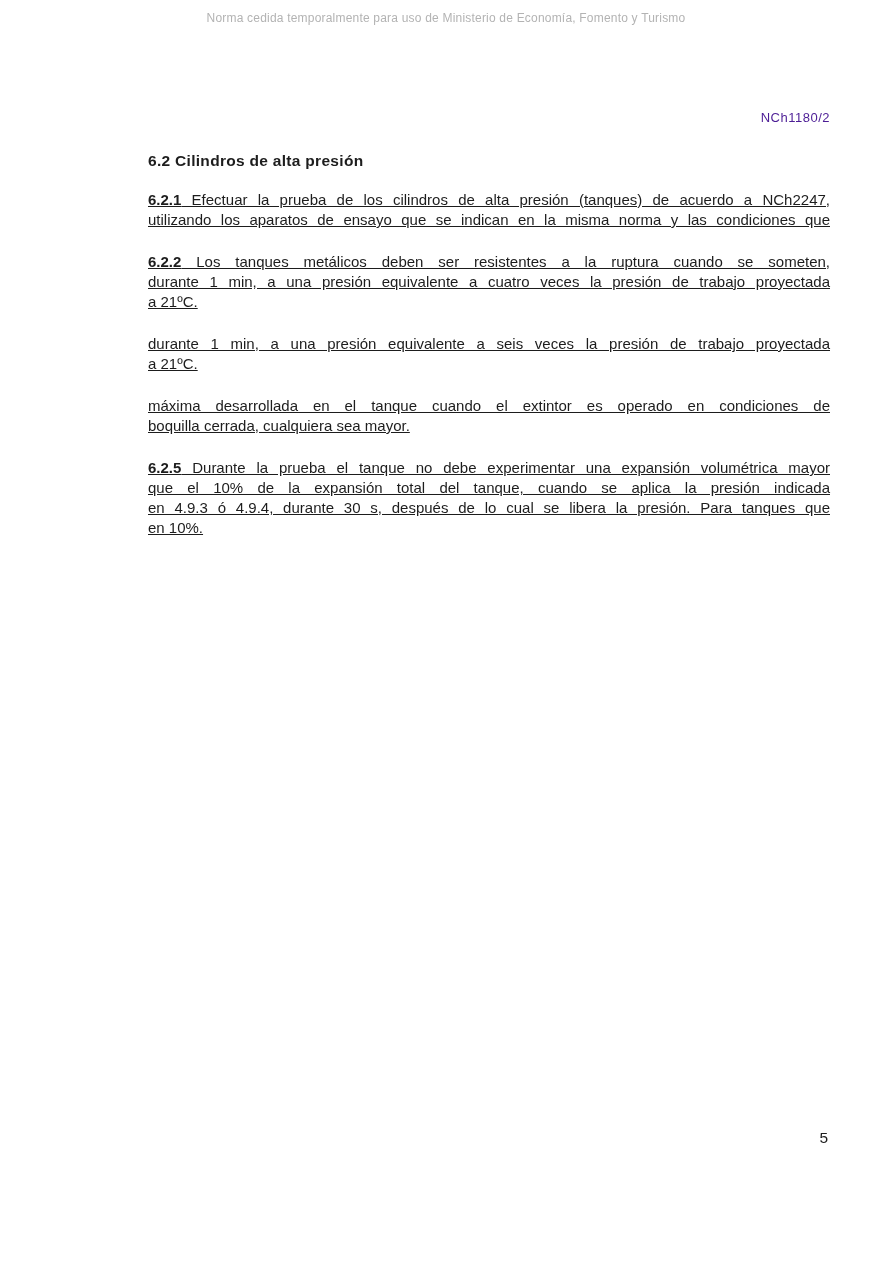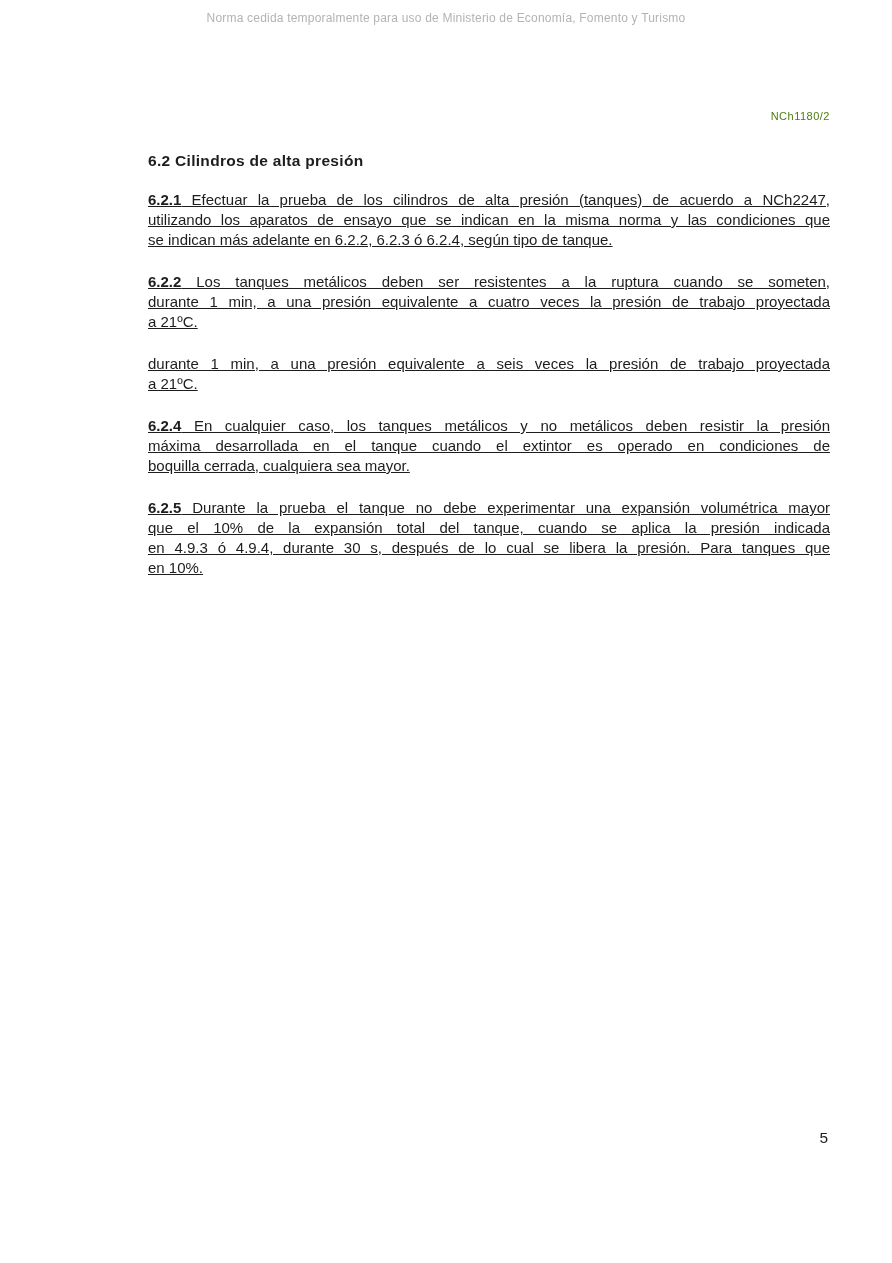--- a/index.html
+++ b/index.html
@@ -23,23 +23,23 @@
     width: 100%;
     text-align: center;
     font-size: 12px;
     color: #b3b3b3;
     letter-spacing: 0.2px;
   }
   .doc-code {
     position: absolute;
     top: 110px;
     right: 62px;
-    font-size: 11px;
+    font-size: 13px;
     letter-spacing: 0.5px;
-    color: #4d7c0f;
+    color: #4c1d95;
   }
   .content {
     position: absolute;
     top: 151px;
     left: 148px;
     width: 682px;
   }
   .heading {
     margin: 0 0 19px 0;
     font-size: 15.5px;
@@ -81,33 +81,31 @@
   <div class="watermark">Norma cedida temporalmente para uso de Ministerio de Economía, Fomento y Turismo</div>
 
   <div class="doc-code">NCh1180/2</div>
 
   <div class="content">
     <h2 class="heading">6.2 Cilindros de alta presión</h2>
     <div id="paragraphs">
         <p class="para">
           <span class="pline"><span class="clause-num">6.2.1</span> Efectuar la prueba de los cilindros de alta presión (tanques) de acuerdo a NCh2247,</span>
           <span class="pline">utilizando los aparatos de ensayo que se indican en la misma norma y las condiciones que</span>
-          <span class="pline last">se indican más adelante en 6.2.2, 6.2.3 ó 6.2.4, según tipo de tanque.</span>
         </p>
         <p class="para">
           <span class="pline"><span class="clause-num">6.2.2</span> Los tanques metálicos deben ser resistentes a la ruptura cuando se someten,</span>
           <span class="pline">durante 1 min, a una presión equivalente a cuatro veces la presión de trabajo proyectada</span>
           <span class="pline last">a 21ºC.</span>
         </p>
         <p class="para">
           <span class="pline">durante 1 min, a una presión equivalente a seis veces la presión de trabajo proyectada</span>
           <span class="pline last">a 21ºC.</span>
         </p>
         <p class="para">
-          <span class="pline"><span class="clause-num">6.2.4</span> En cualquier caso, los tanques metálicos y no metálicos deben resistir la presión</span>
           <span class="pline">máxima desarrollada en el tanque cuando el extintor es operado en condiciones de</span>
           <span class="pline last">boquilla cerrada, cualquiera sea mayor.</span>
         </p>
         <p class="para">
           <span class="pline"><span class="clause-num">6.2.5</span> Durante la prueba el tanque no debe experimentar una expansión volumétrica mayor</span>
           <span class="pline">que el 10% de la expansión total del tanque, cuando se aplica la presión indicada</span>
           <span class="pline">en 4.9.3 ó 4.9.4, durante 30 s, después de lo cual se libera la presión. Para tanques que</span>
           <span class="pline last">en 10%.</span>
         </p>
       </div>

